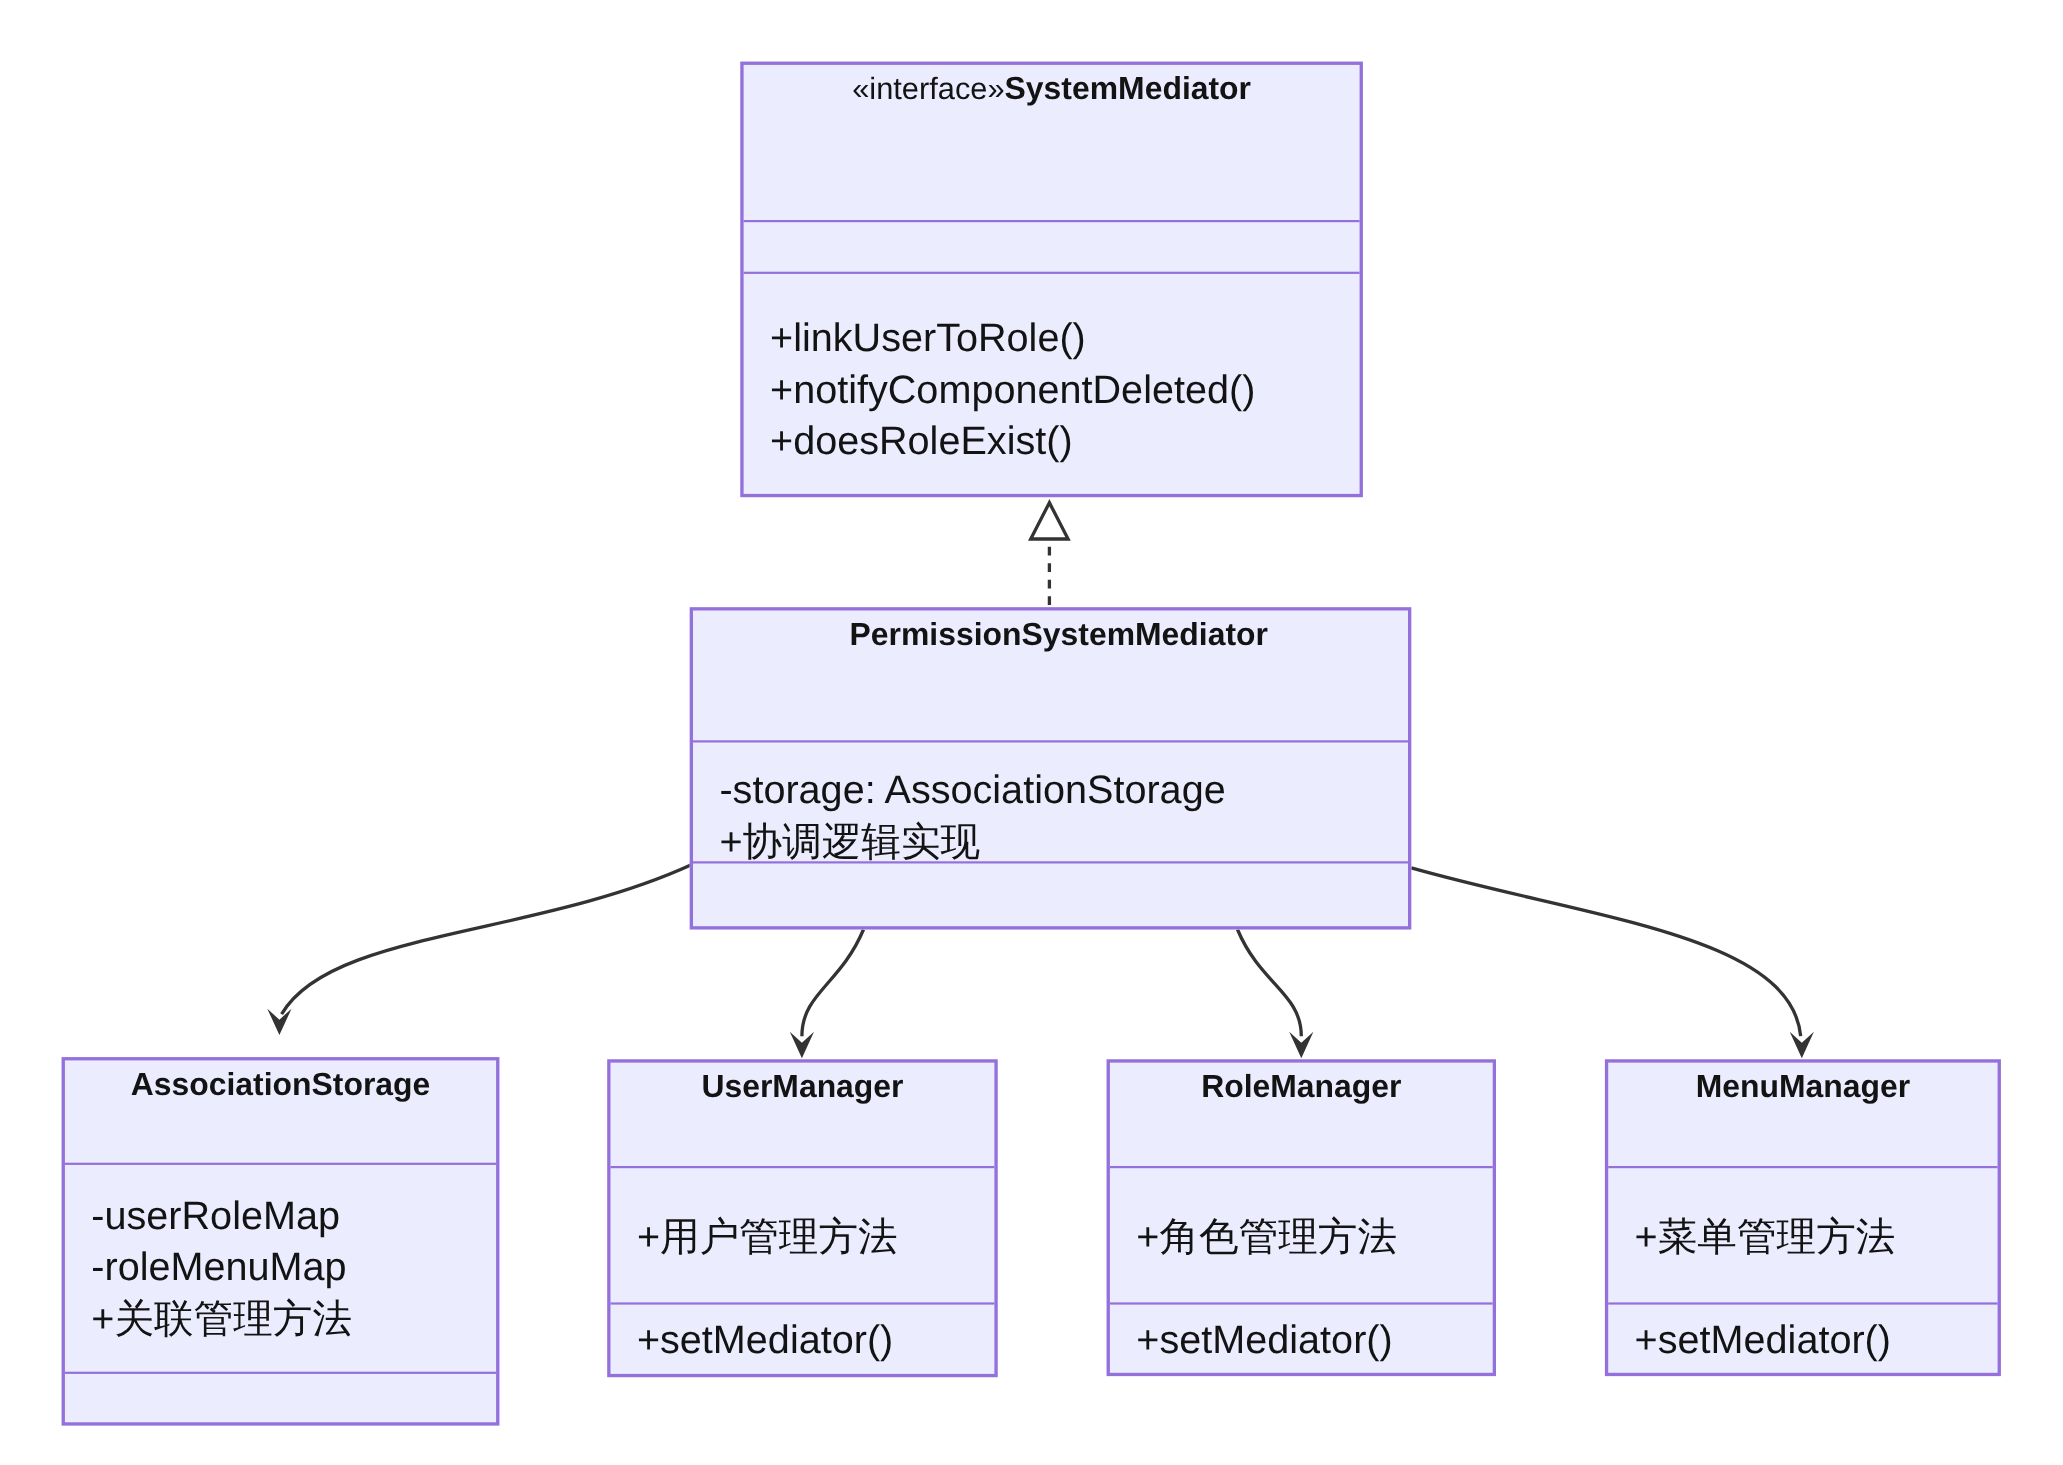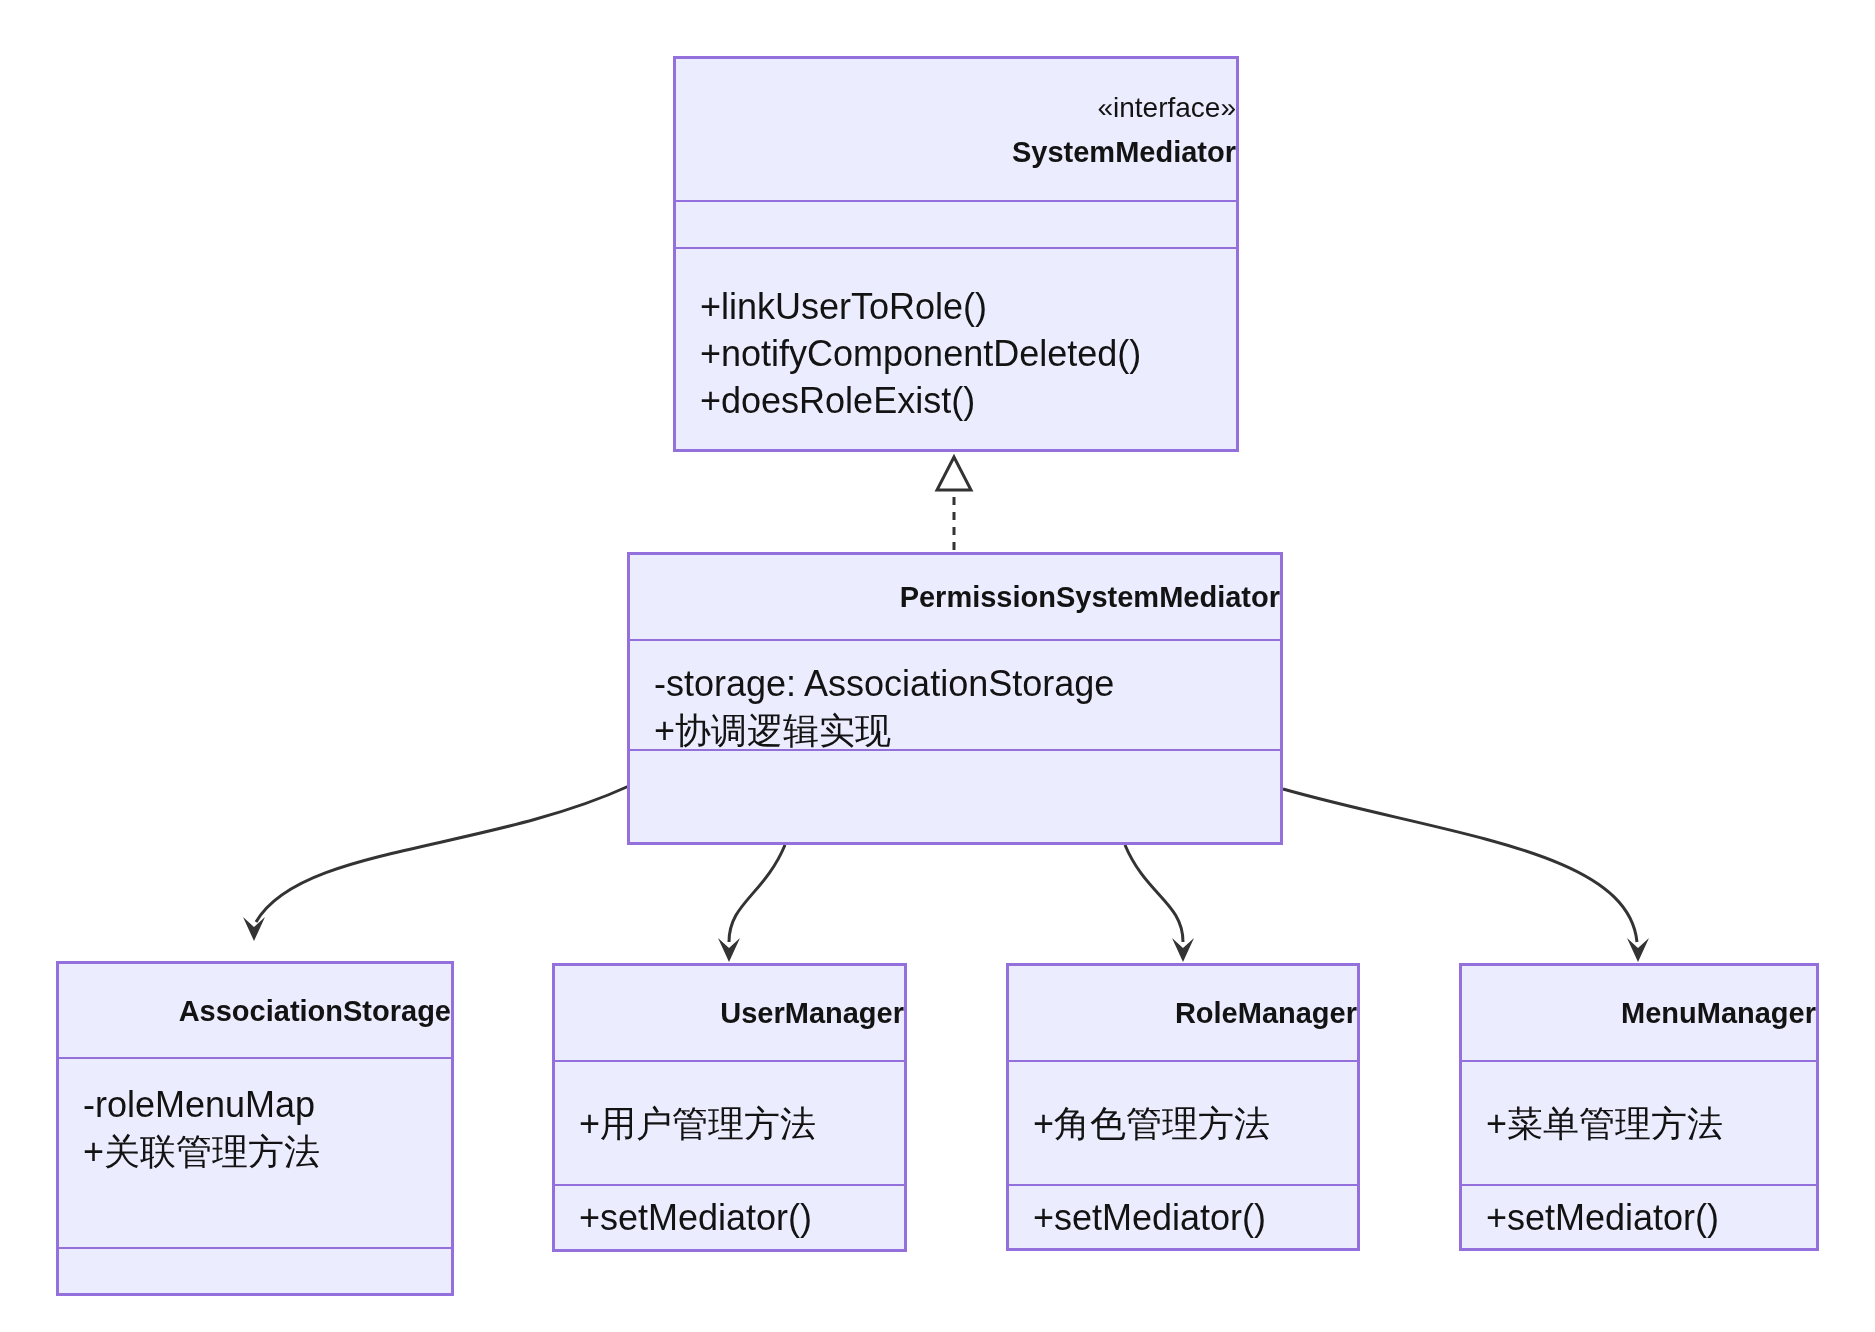--- a/index.html
+++ b/index.html
@@ -28,22 +28,21 @@
   .compartment{
     box-sizing:border-box;
     flex:0 0 auto;
   }
   .compartment + .compartment{
     border-top:2px solid #9370DB;
   }
   .compartment.grow{ flex:1 1 auto; }
   .title-compartment{
     display:flex;
-    flex-direction:column;
-    align-items:flex-end;
+    align-items:flex-start;
     justify-content:center;
   }
   .class-annotation{
     font-size:28px;
     line-height:44px;
     font-weight:400;
   }
   .class-name{
     font-size:29px;
     line-height:44px;
@@ -59,21 +58,21 @@
     display:flex;
     align-items:center;
   }
   
   .c-system   { left:673px;  top:56px;  width:566px; height:396px; }
   .c-system   .title-compartment{ height:141px; }
   .c-system   .empty-attrs{ height:47px; }
   .c-system   .methods{ padding-top:34px; }
 
   .c-mediator { left:627px;  top:552px; width:656px; height:293px; }
-  .c-mediator .title-compartment{ height:84px;padding-left:15px; }
+  .c-mediator .title-compartment{ height:118px;padding-left:15px; }
   .c-mediator .attrs{ height:110px; padding-top:19px; }
 
   .c-storage  { left:56px;   top:941px; width:398px; height:335px;margin-top:20px; }
   .c-storage  .title-compartment{ height:93px; }
   .c-storage  .attrs{ height:190px; padding-top:22px; }
 
   .c-user     { left:552px;  top:963px; width:355px; height:289px; }
   .c-role     { left:1006px; top:963px; width:354px; height:288px; }
   .c-menu     { left:1459px; top:963px; width:360px; height:288px; }
   .c-user .title-compartment,
@@ -143,20 +142,21 @@
       <div class="member-row">+协调逻辑实现</div>
     </div>
     <div class="compartment grow"></div>
   </div>
 
   <div class="uml-class c-storage">
     <div class="compartment title-compartment">
       <div class="class-name">AssociationStorage</div>
     </div>
     <div class="compartment attrs">
+      <div class="member-row">-userRoleMap</div>
       <div class="member-row">-roleMenuMap</div>
       <div class="member-row">+关联管理方法</div>
     </div>
     <div class="compartment grow"></div>
   </div>
 
   <div class="uml-class c-user">
     <div class="compartment title-compartment">
       <div class="class-name">UserManager</div>
     </div>

